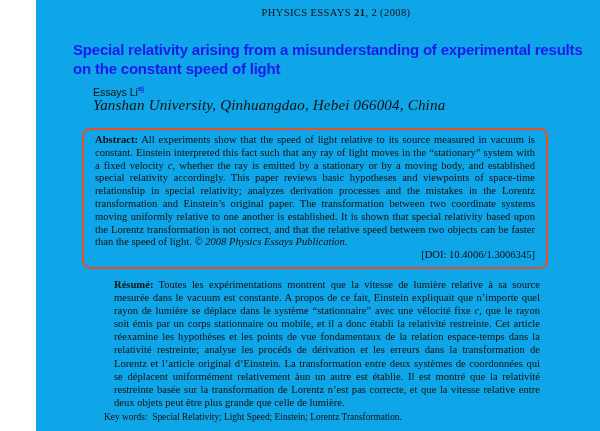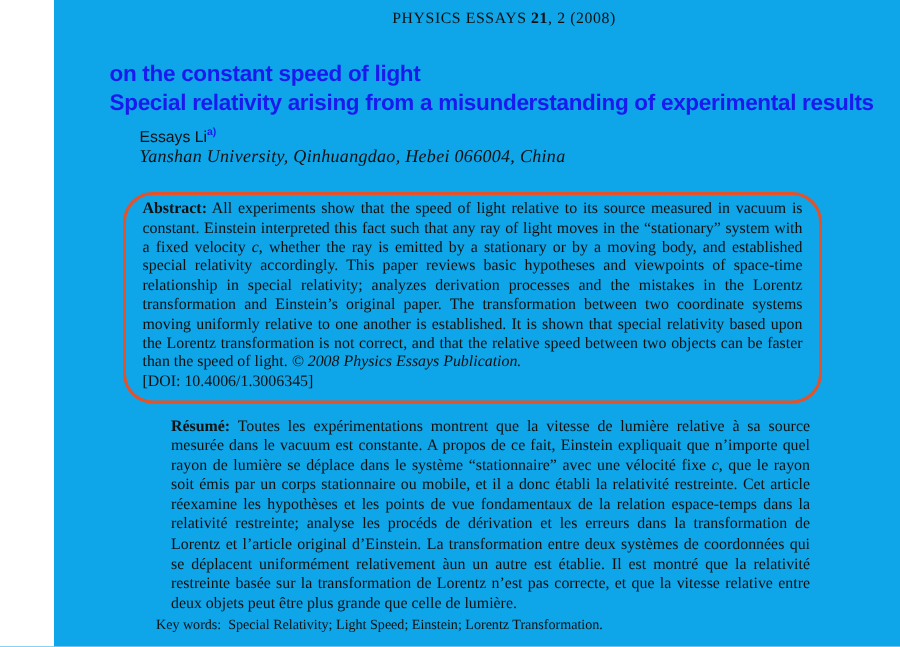--- a/index.html
+++ b/index.html
@@ -32,40 +32,40 @@
     position: absolute; left: 57px; top: 85px;
     font-family: "Liberation Sans", sans-serif;
     font-size: 10.5px; color: #111;
   }
   .author-name sup {
     color: var(--title-blue, #1a1aee);
     font-size: 7px; font-weight: bold;
   }
   .affiliation {
     position: absolute; left: 57px; top: 97px;
-    font-style: italic; font-size: 12px; color: #111;
+    font-style: italic; font-size: 15px; color: #111;
     letter-spacing: 0.2px;
   }
   .received {
     position: absolute; left: 57px; top: 113px;
     font-size: 10.8px; color: #111;
   }
 
   .abstract-box {
     position: absolute; left: 46px; top: 128px; width: 466px;
     box-sizing: border-box;
     border: 2px solid var(--box-border, #e65127);
-    border-radius: 20px;
+    border-radius: 8px;
     padding: 4px 11px 5px 11px;
     font-size: 10.6px; line-height: 12.8px;
     text-align: justify; color: #111;
   }
   .abstract-box .label, .resume .label { font-weight: bold; }
   .it { font-style: italic; }
-  .doi-line { text-align: left; }
+  .doi-line { text-align: right; }
 
   .resume {
     position: absolute; left: 78px; top: 278px; width: 426px;
     font-size: 10.6px; line-height: 13.1px;
     text-align: justify; color: #111;
   }
 
   .keywords {
     position: absolute; left: 68px; top: 412px;
     font-size: 9.4px; color: #111;
@@ -76,22 +76,22 @@
 </head>
 <body>
 
 <div class="page">
 
   <div class="journal-header">
     <span>PHYSICS ESSAYS </span><span class="vol">21</span><span>, 2 (2008)</span>
   </div>
 
   <div class="paper-title">
+    <div>Special relativity arising from a misunderstanding of experimental results</div>
     <div>on the constant speed of light</div>
-    <div>Special relativity arising from a misunderstanding of experimental results</div>
   </div>
 
   <div class="author-name">
     <span>Essays Li</span><sup>a)</sup>
   </div>
 
   <div class="affiliation">Yanshan University, Qinhuangdao, Hebei 066004, China</div>
 
 
   <div class="abstract-box">

